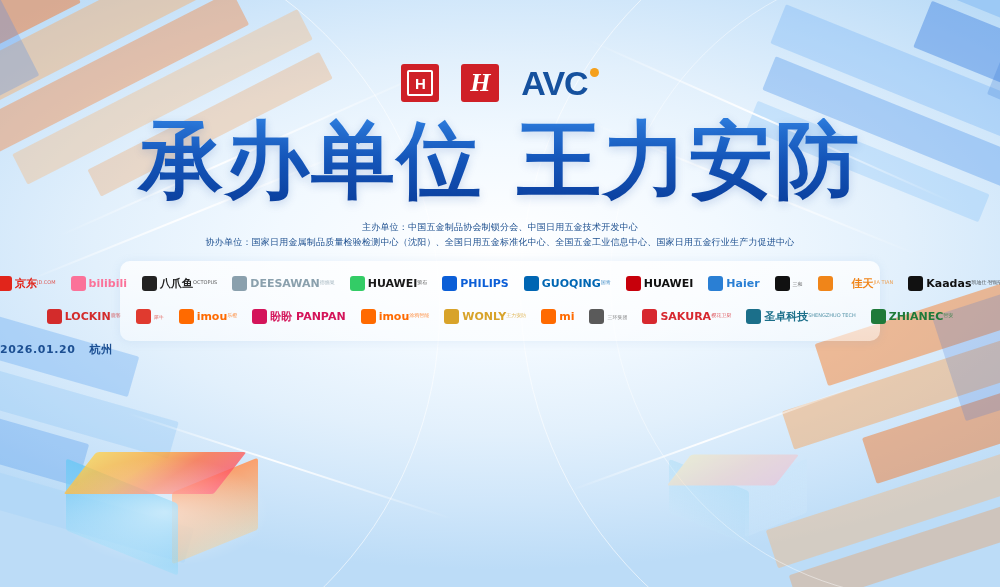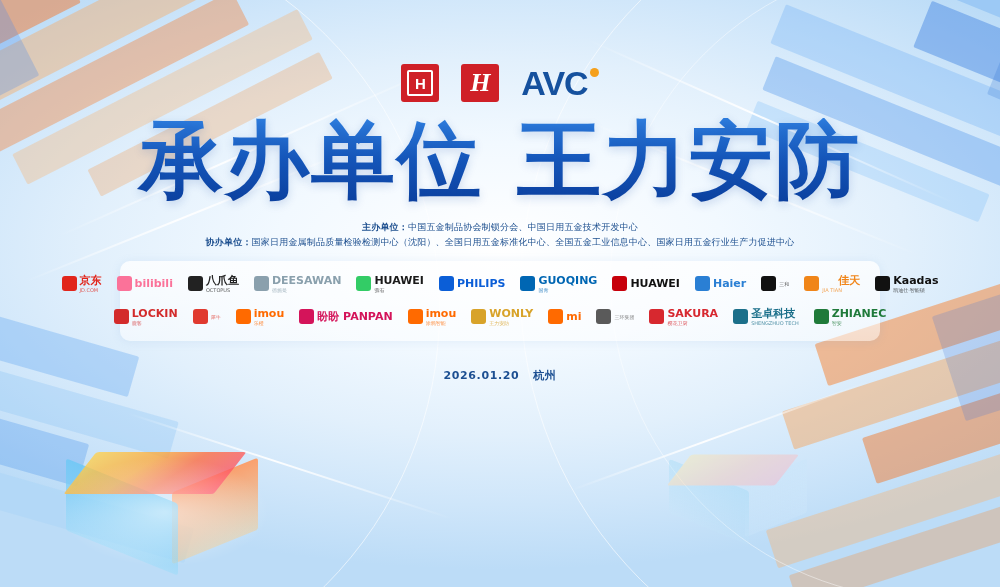--- a/index.html
+++ b/index.html
@@ -117,40 +117,40 @@
     font-size:24px;
     line-height:1.38;
     color:#11498f;
     letter-spacing:1px;
   }
 
   
   .orgs { margin-top:16px; text-align:center; color:#1d4f8f;
           font-family:"DejaVu Sans", sans-serif; }
   .orgs .line { font-size:9px; line-height:1.72; letter-spacing:.2px; }
-  .orgs .line b { font-weight:700; }
+  .orgs .line b { font-weight:400; }
 
   
   .sponsors { margin:10px auto 0; width:760px;
               border-radius:10px;
               background:linear-gradient(180deg, rgba(255,255,255,.78), rgba(255,255,255,.5));
               padding:8px 10px 9px;
               box-shadow:0 1px 10px rgba(110,160,210,.14); }
   .srow { display:flex; align-items:center; justify-content:center; gap:15px;
           height:30px; }
   .srow + .srow { margin-top:3px; }
   .brand { display:flex; align-items:center; gap:3px; white-space:nowrap;
            font-family:"DejaVu Sans", sans-serif; }
   .bmark { width:15px; height:15px; border-radius:3px; flex:0 0 auto; }
   .btxt { font-weight:700; font-size:11px; line-height:1; }
   .bsub { font-size:5px; line-height:1; opacity:.75; margin-top:2px; }
-  .bstack { display:flex; flex-direction:column; }
-
-  
-  .date { margin-top:27px; text-align:center; color:#1c4f92;
+  .bstack { display:flex; flex-direction:row; }
+
+  
+  .date { margin-top:1px; text-align:left; color:#1c4f92;
           font-family:"DejaVu Sans", sans-serif; font-size:11px; font-weight:600;
           letter-spacing:.6px; }
   .date .city { margin-left:14px; }
 </style>
 </head>
 <body>
 
 <div class="poster">
 
   <div class="bg">

